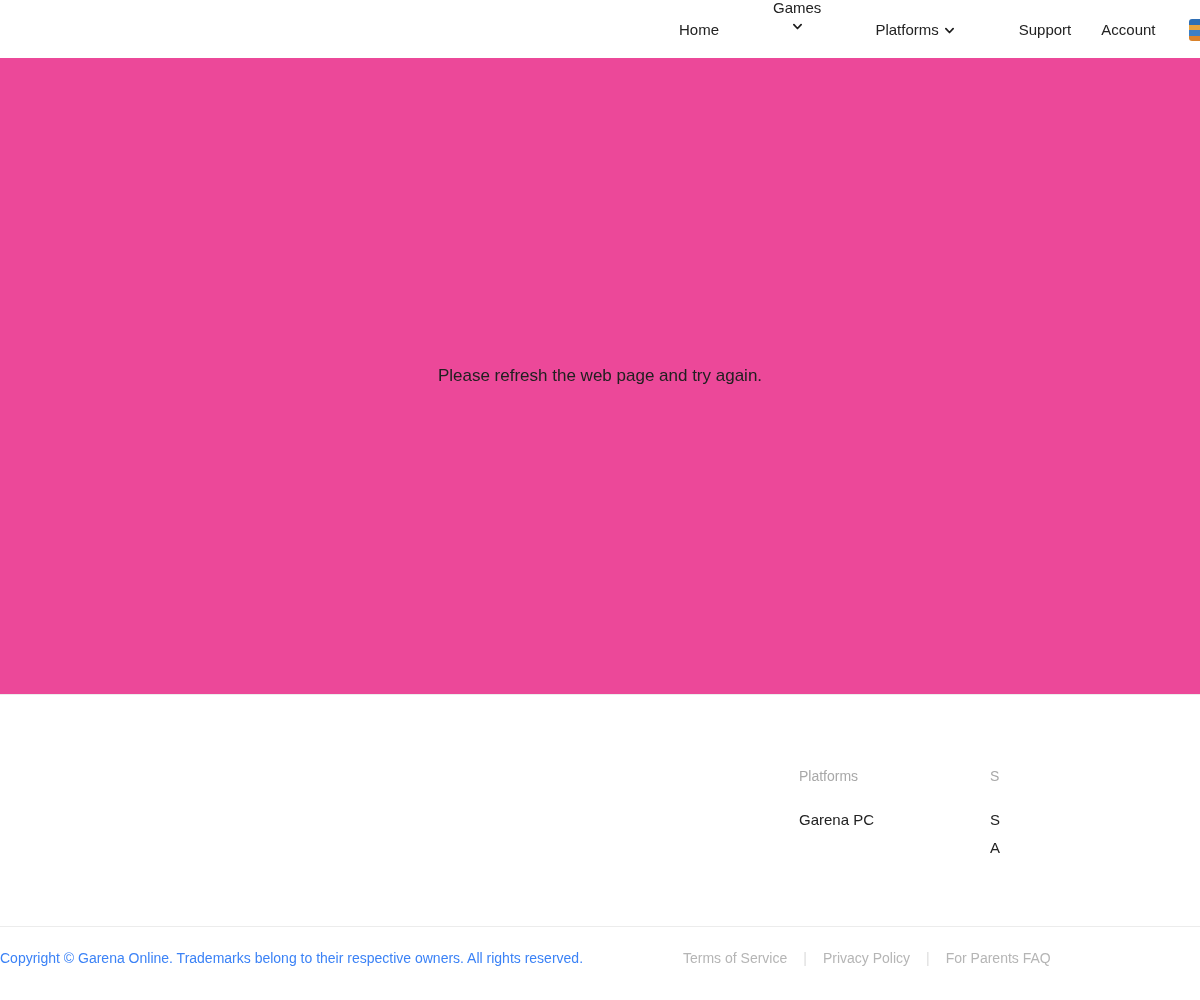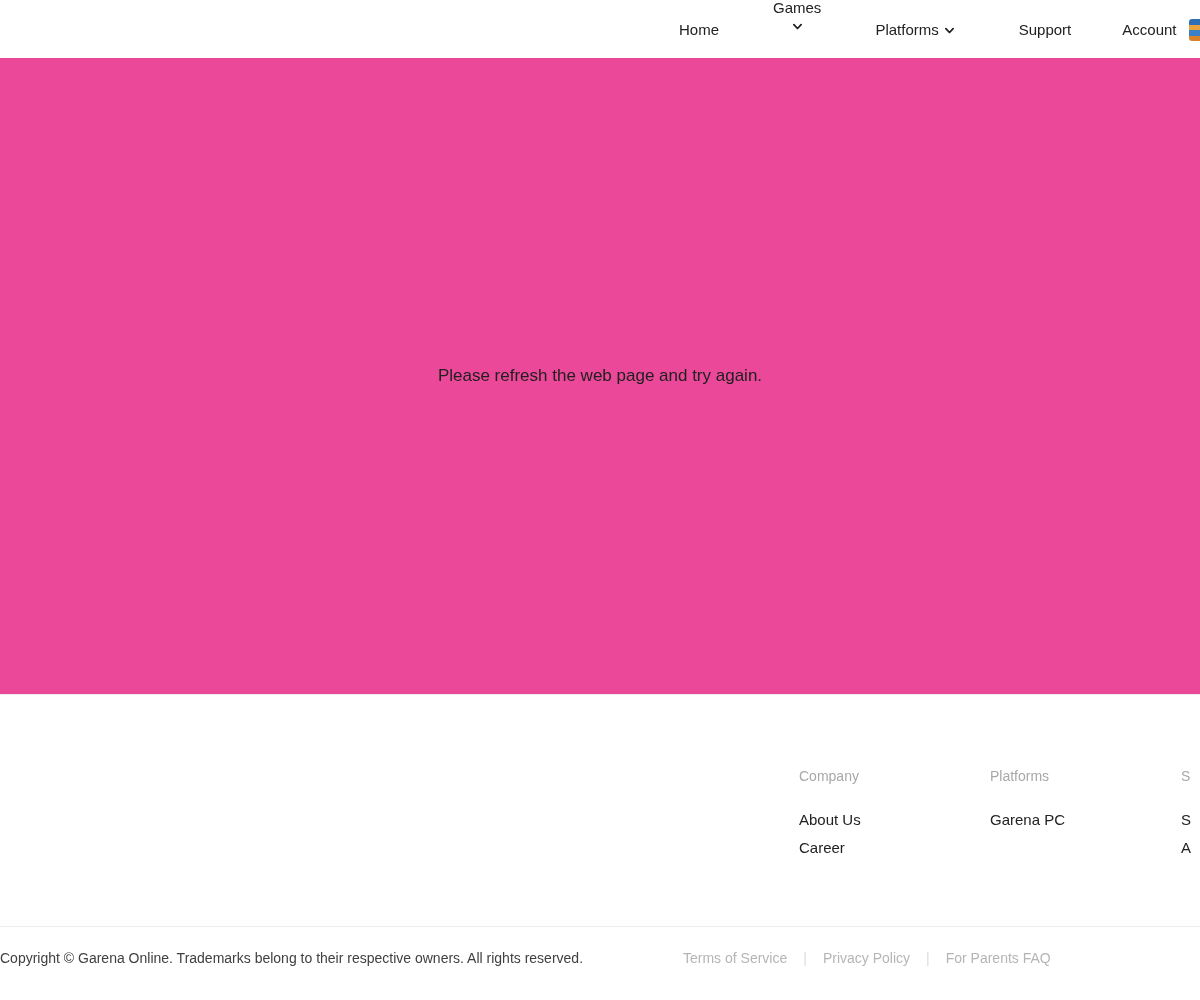--- a/index.html
+++ b/index.html
@@ -54,21 +54,21 @@
     white-space: nowrap;
     cursor: pointer;
     text-decoration: none;
     height: 58px;
   }
 
   .nav-item-home     { margin-left: 19px; }
   .nav-item-games    { margin-left: 54px; flex-direction: column; }
   .nav-item-platforms{ margin-left: 54px; }
   .nav-item-support  { margin-left: 65px; }
-  .nav-item-account  { margin-left: 51px; text-align: right; }
+  .nav-item-account  { margin-left: 30px; text-align: right; }
 
   .chev {
     display: inline-block;
     width: 9px;
     height: 9px;
     position: relative;
     top: 1px;
   }
   .chev svg { display: block; }
 
@@ -176,21 +176,21 @@
     height: 75px;
     border-top: 1px solid #ececec;
   }
 
   .copyright {
     position: absolute;
     left: 0;
     top: 24px;
     font-size: 14px;
     line-height: 1;
-    color: #404040;
+    color: #3b82f6;
     white-space: nowrap;
   }
 
   .legal-links {
     position: absolute;
     left: 683px;
     top: 24px;
     display: flex;
     align-items: center;
     gap: 0;
@@ -268,25 +268,20 @@
 </main>
 
 <footer class="site-footer">
 
   <div class="footer-upper">
 
     <div class="footer-logo-slot"></div>
 
     <div class="footer-cols">
 
-      <div class="footer-col">
-        <div class="footer-col-title">Company</div>
-        <a class="footer-link">About Us</a>
-        <a class="footer-link">Career</a>
-      </div>
 
       <div class="footer-col">
         <div class="footer-col-title">Platforms</div>
         <a class="footer-link">Garena PC</a>
       </div>
 
       <div class="footer-col">
         <div class="footer-col-title">S</div>
         <a class="footer-link">S</a>
         <a class="footer-link">A</a>

